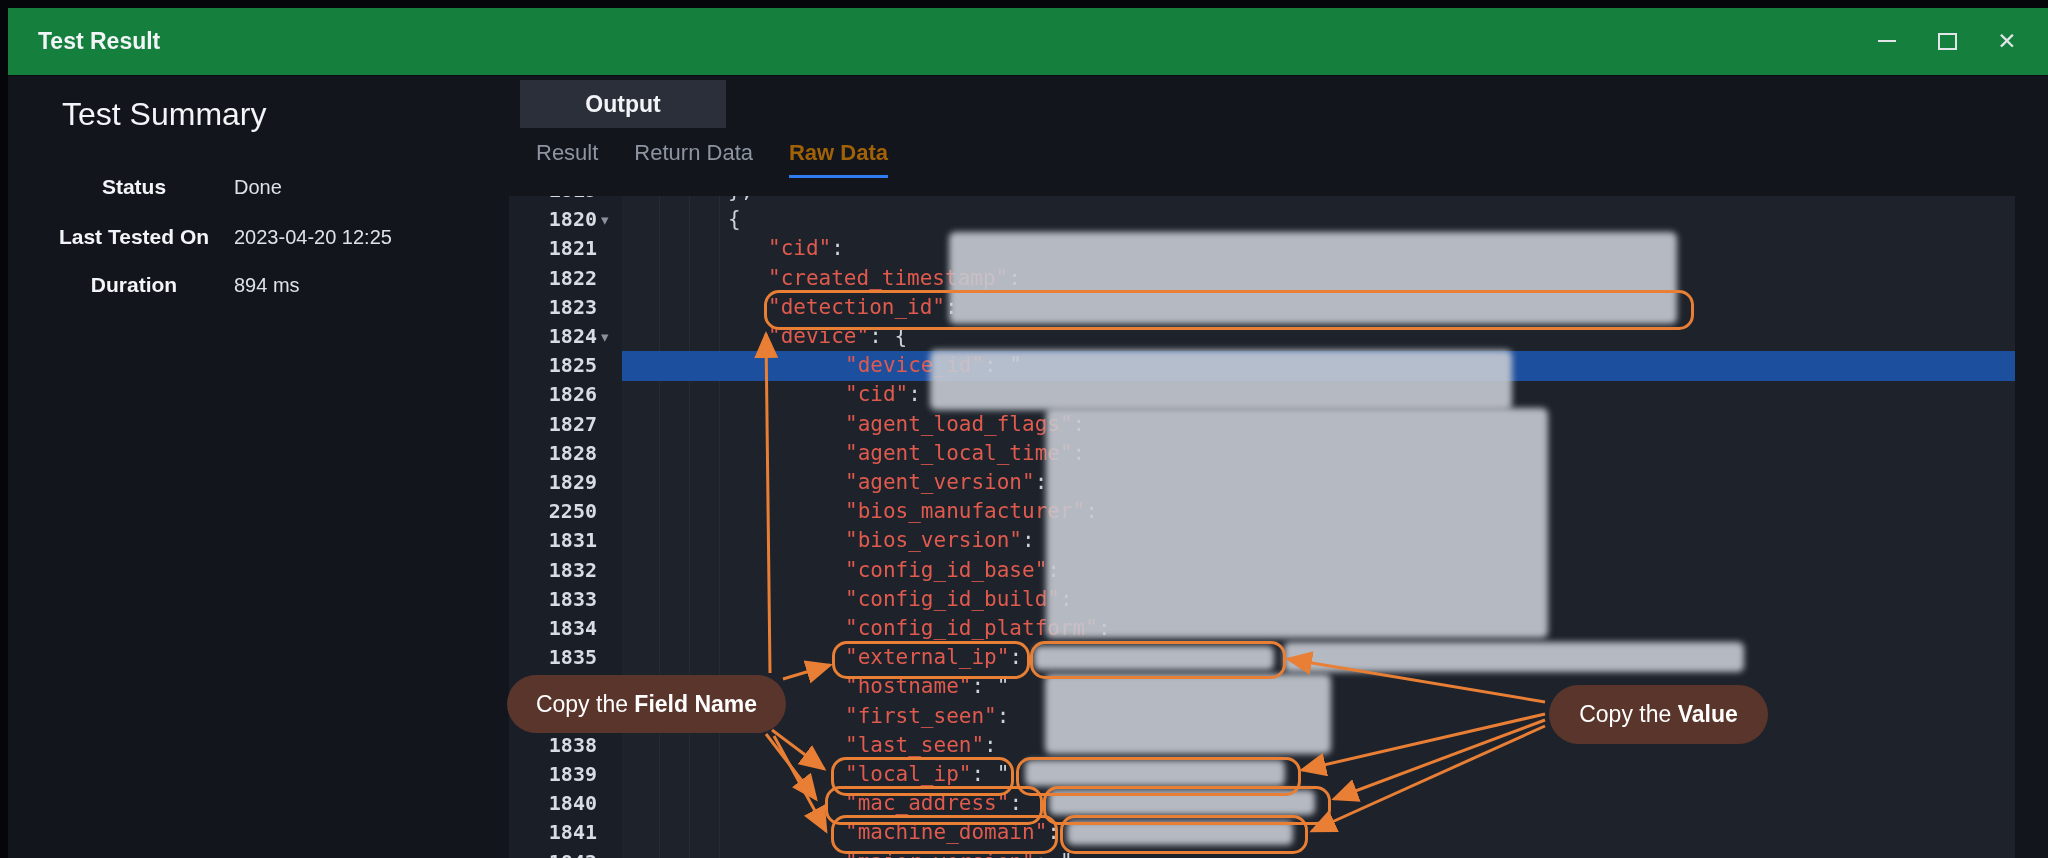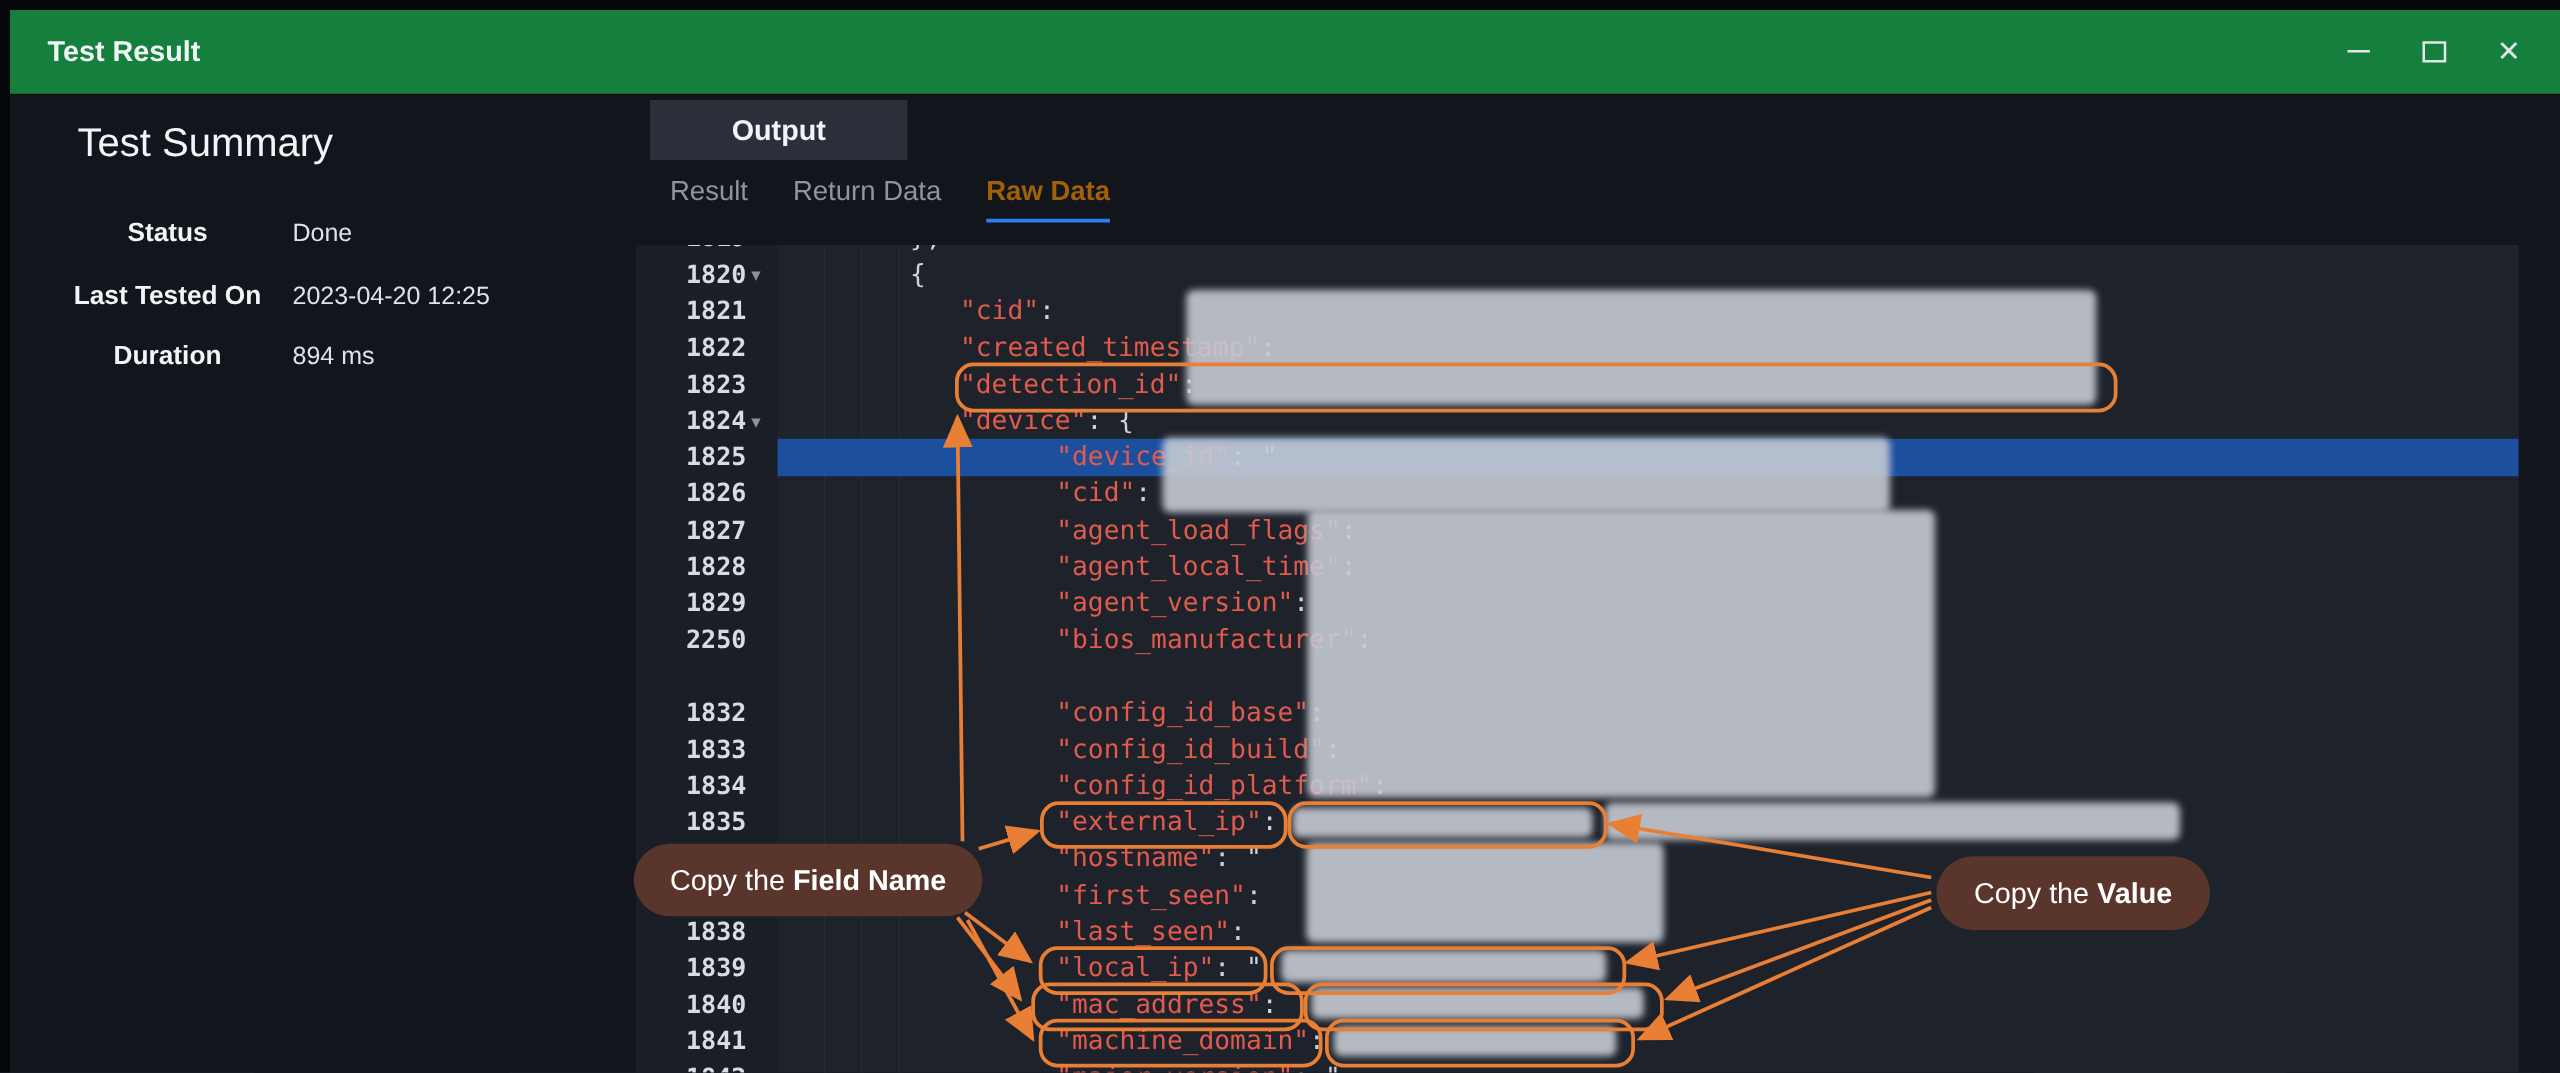--- a/index.html
+++ b/index.html
@@ -113,20 +113,21 @@
       <div class="crow" style="top: 38.4px;"><span class="lnum">1821</span><span class="ctext" style="left: 259px;"><span class="ckey">"cid"</span><span class="cpunct">: </span></span></div>
       <div class="crow" style="top: 67.6px;"><span class="lnum">1822</span><span class="ctext" style="left: 259px;"><span class="ckey">"created_timestamp"</span><span class="cpunct">: </span></span></div>
       <div class="crow" style="top: 96.8px;"><span class="lnum">1823</span><span class="ctext" style="left: 259px;"><span class="ckey">"detection_id"</span><span class="cpunct">: </span></span></div>
       <div class="crow" style="top: 126px;"><span class="lnum">1824</span><span class="fold">▾</span><span class="ctext" style="left: 259px;"><span class="ckey">"device"</span><span class="cpunct">: {</span></span></div>
       <div class="crow" style="top: 155.2px;"><span class="lnum">1825</span><span class="ctext" style="left: 336px;"><span class="ckey">"device_id"</span><span class="cpunct">: "</span></span></div>
       <div class="crow" style="top: 184.4px;"><span class="lnum">1826</span><span class="ctext" style="left: 336px;"><span class="ckey">"cid"</span><span class="cpunct">: </span></span></div>
       <div class="crow" style="top: 213.6px;"><span class="lnum">1827</span><span class="ctext" style="left: 336px;"><span class="ckey">"agent_load_flags"</span><span class="cpunct">: </span></span></div>
       <div class="crow" style="top: 242.8px;"><span class="lnum">1828</span><span class="ctext" style="left: 336px;"><span class="ckey">"agent_local_time"</span><span class="cpunct">: </span></span></div>
       <div class="crow" style="top: 272px;"><span class="lnum">1829</span><span class="ctext" style="left: 336px;"><span class="ckey">"agent_version"</span><span class="cpunct">: </span></span></div>
       <div class="crow" style="top: 301.2px;"><span class="lnum">2250</span><span class="ctext" style="left: 336px;"><span class="ckey">"bios_manufacturer"</span><span class="cpunct">: </span></span></div>
+      <div class="crow" style="top: 330.4px;"><span class="lnum">1831</span><span class="ctext" style="left: 336px;"><span class="ckey">"bios_version"</span><span class="cpunct">: </span></span></div>
       <div class="crow" style="top: 359.6px;"><span class="lnum">1832</span><span class="ctext" style="left: 336px;"><span class="ckey">"config_id_base"</span><span class="cpunct">: </span></span></div>
       <div class="crow" style="top: 388.8px;"><span class="lnum">1833</span><span class="ctext" style="left: 336px;"><span class="ckey">"config_id_build"</span><span class="cpunct">: </span></span></div>
       <div class="crow" style="top: 418px;"><span class="lnum">1834</span><span class="ctext" style="left: 336px;"><span class="ckey">"config_id_platform"</span><span class="cpunct">: </span></span></div>
       <div class="crow" style="top: 447.2px;"><span class="lnum">1835</span><span class="ctext" style="left: 336px;"><span class="ckey">"external_ip"</span><span class="cpunct">: </span></span></div>
       <div class="crow" style="top: 476.4px;"><span class="lnum">1836</span><span class="ctext" style="left: 336px;"><span class="ckey">"hostname"</span><span class="cpunct">: "</span></span></div>
       <div class="crow" style="top: 505.6px;"><span class="lnum">1837</span><span class="ctext" style="left: 336px;"><span class="ckey">"first_seen"</span><span class="cpunct">: </span></span></div>
       <div class="crow" style="top: 534.8px;"><span class="lnum">1838</span><span class="ctext" style="left: 336px;"><span class="ckey">"last_seen"</span><span class="cpunct">: </span></span></div>
       <div class="crow" style="top: 564px;"><span class="lnum">1839</span><span class="ctext" style="left: 336px;"><span class="ckey">"local_ip"</span><span class="cpunct">: "</span></span></div>
       <div class="crow" style="top: 593.2px;"><span class="lnum">1840</span><span class="ctext" style="left: 336px;"><span class="ckey">"mac_address"</span><span class="cpunct">: </span></span></div>
       <div class="crow" style="top: 622.4px;"><span class="lnum">1841</span><span class="ctext" style="left: 336px;"><span class="ckey">"machine_domain"</span><span class="cpunct">: </span></span></div>

